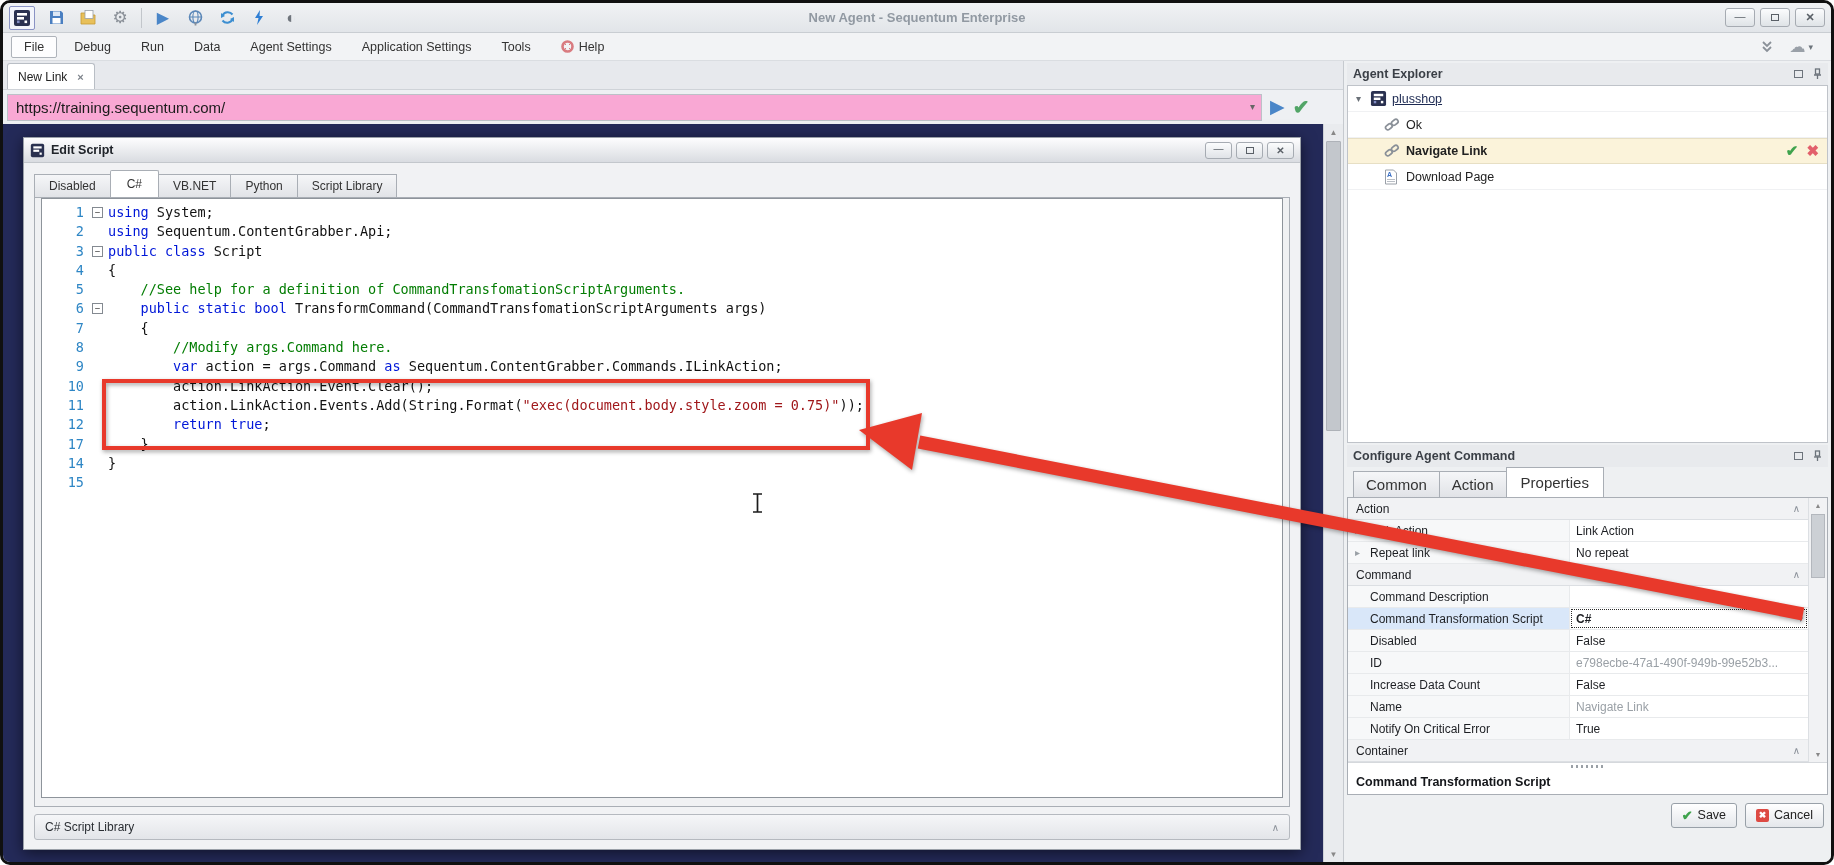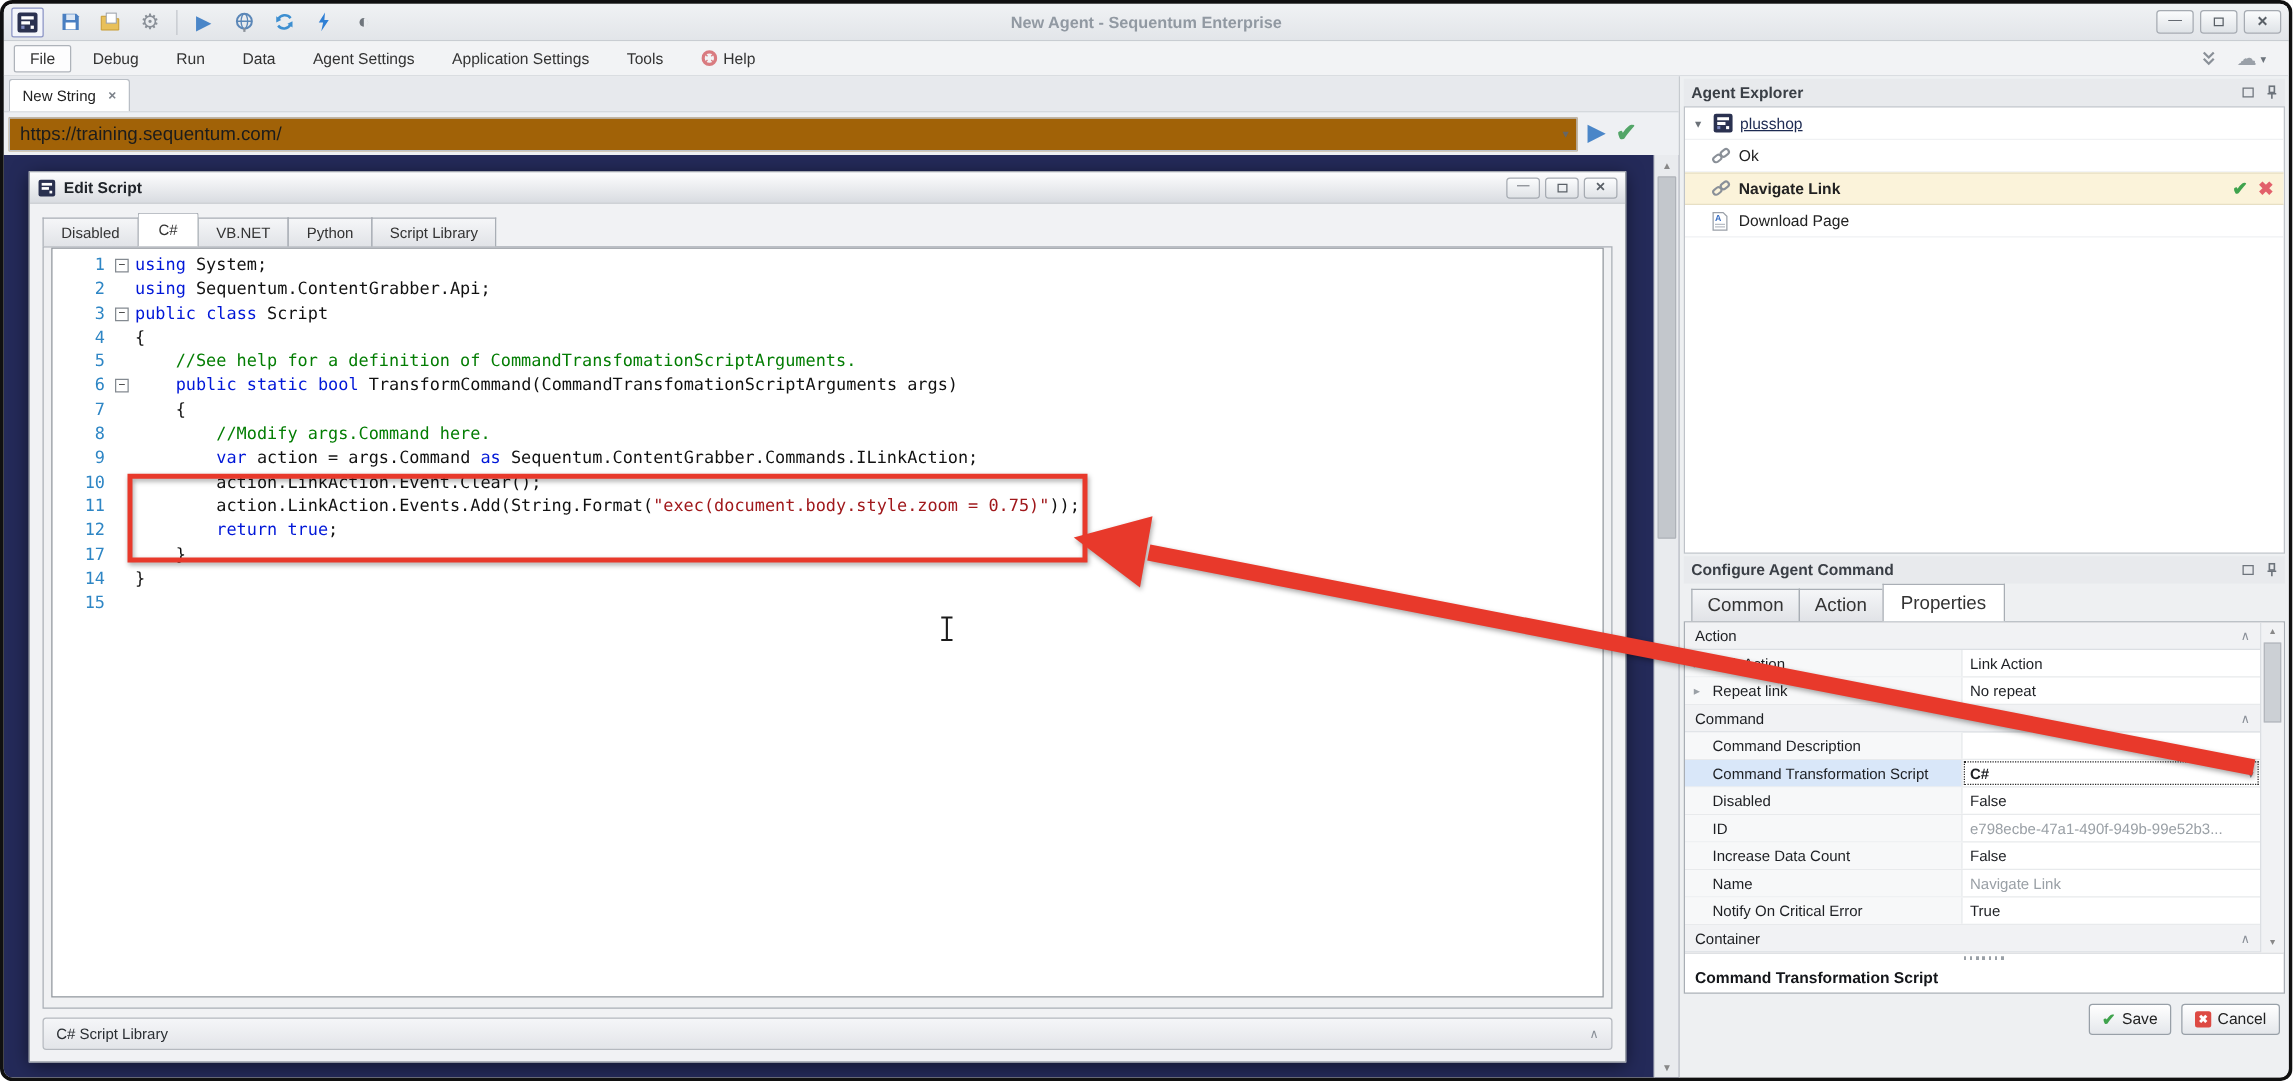--- a/index.html
+++ b/index.html
@@ -36,21 +36,21 @@
   .right-dock { position:absolute; left:1340px; top:58px; width:488px; height:801px; background:#eef0f2;
                 border-left:1px solid #c6cacf; padding:2px 3px; }
 
   
   .tabstrip { height:29px; background:#e7e9ed; border-bottom:1px solid #cfd3d8; display:flex; align-items:flex-end; padding:0 4px; }
   .doc-tab { background:#fff; border:1px solid #b9bec5; border-bottom:none; border-radius:3px 3px 0 0;
              height:26px; padding:0 10px; display:flex; align-items:center; gap:10px; font-size:12px; color:#222; }
   .doc-tab .x { color:#7c828a; font-size:11px; font-weight:bold; }
   .urlrow { height:34px; background:#eef0f3; display:flex; align-items:center; padding:2px 4px; gap:8px; }
   .url-input-wrap { flex:0 0 1255px; position:relative; }
-  .url-input { width:100%; height:27px; border:1px solid #bcc1c8; background:#a16207; font-size:15px;
+  .url-input { width:100%; height:27px; border:1px solid #bcc1c8; background:#f9a8d4; font-size:15px;
                color:#1c1c1c; padding:0 24px 0 8px; font-family:"Liberation Sans",sans-serif; }
   .url-caret { position:absolute; right:7px; top:7px; font-size:10px; color:#666; }
   .play-glyph { color:#4a86c8; font-size:19px; line-height:1; }
   .check-glyph { color:#52a567; font-size:20px; font-weight:bold; line-height:1; }
 
   
   .viewport { flex:1; background:#242a59; position:relative; }
   .vscroll { position:absolute; right:0; top:0; width:20px; height:100%; background:#e9ebee; border-left:1px solid #cdd1d6; }
   .vscroll .arr { height:16px; display:flex; align-items:center; justify-content:center; font-size:8px; color:#888; }
   .vscroll .thumb { position:absolute; left:2px; right:2px; top:17px; height:290px; background:#c3c7cc; border:1px solid #aeb2b8; border-radius:1px; }
@@ -91,21 +91,21 @@
   .panel-hdr .t { font-size:12.5px; font-weight:bold; color:#3a3f46; }
   .panel-hdr .hicons { margin-left:auto; display:flex; gap:10px; align-items:center; color:#6c737b; }
   .hsq { width:9px; height:8px; border:1.5px solid #6c737b; display:inline-block; }
   .ae-panel { height:380px; display:flex; flex-direction:column; }
   .ae-body { flex:1; background:#fff; border:1px solid #bfc3c9; overflow:hidden; }
   .tnode { height:26px; display:flex; align-items:center; font-size:12.5px; color:#222;
            border-bottom:1px solid #f0f1f3; padding-left:8px; position:relative; }
   .tnode.sel { background:#fbf3da; border-top:1px solid #e7dfc4; border-bottom:1px solid #e7dfc4; }
   .tnode.sel .tlabel { font-weight:bold; }
   .tnode .texp { width:14px; color:#6b7178; font-size:10px; }
-  .tnode.child { padding-left:21px; }
+  .tnode.child { padding-left:36px; }
   .tnode .ticon { width:22px; display:flex; align-items:center; }
   .tlabel.link { text-decoration:underline; color:#1d2a52; }
   .tstatus { position:absolute; right:8px; display:flex; gap:8px; align-items:center; }
   .st-ok { color:#3fa34d; font-size:15px; font-weight:bold; }
   .st-err { color:#e2606b; font-size:15px; font-weight:bold; }
 
   .cfg-panel { margin-top:2px; height:384px; display:flex; flex-direction:column; }
   .cfg-tabs { display:flex; align-items:flex-end; padding:4px 6px 0 6px; height:30px; background:#eef0f2; }
   .ctab { border:1px solid #a9aeb5; border-bottom:none; background:linear-gradient(#f5f6f8,#e1e3e7);
           font-size:15px; color:#333; padding:4px 12px; margin-right:-1px; }
@@ -253,21 +253,21 @@
       <div style="display:flex;align-items:center;gap:3px;">
         <span style="font-size:16px;color:#9aa0a8;">☁</span>
         <span style="font-size:9px;color:#6c737b;">▾</span>
       </div>
     </div>
   </div>
 
   <div class="left-area">
     <div class="tabstrip">
       <div class="doc-tab">
-        <span>New String</span>
+        <span>New Link</span>
         <span class="x">×</span>
       </div>
     </div>
     <div class="urlrow">
       <div class="url-input-wrap">
         <input class="url-input" value="https://training.sequentum.com/" style="">
         <span class="url-caret">▾</span>
       </div>
       <div><span class="play-glyph">▶</span></div>
       <div><span class="check-glyph">✔</span></div>

